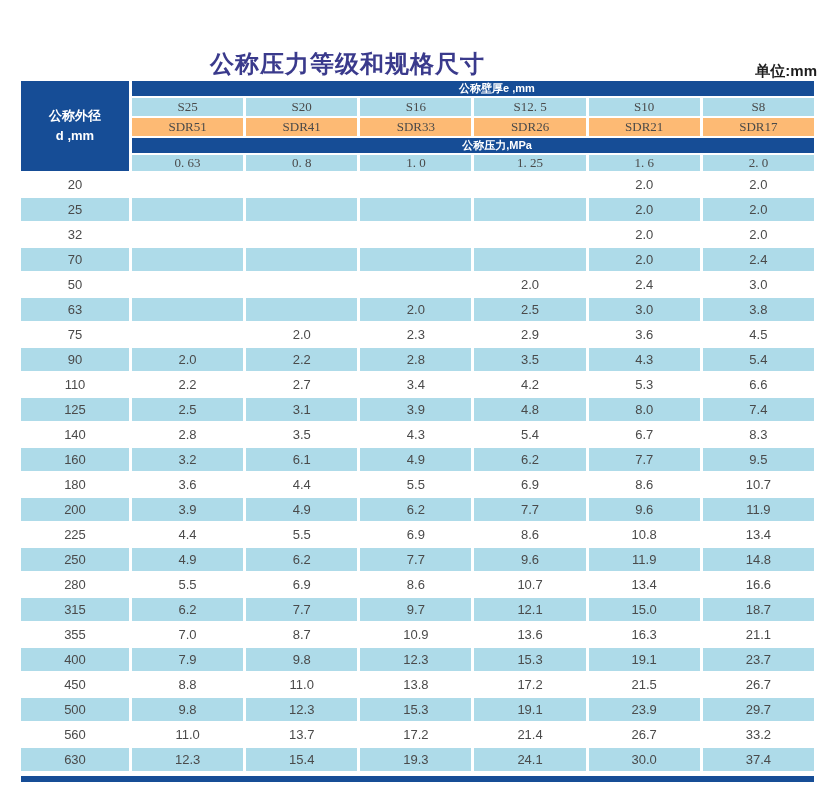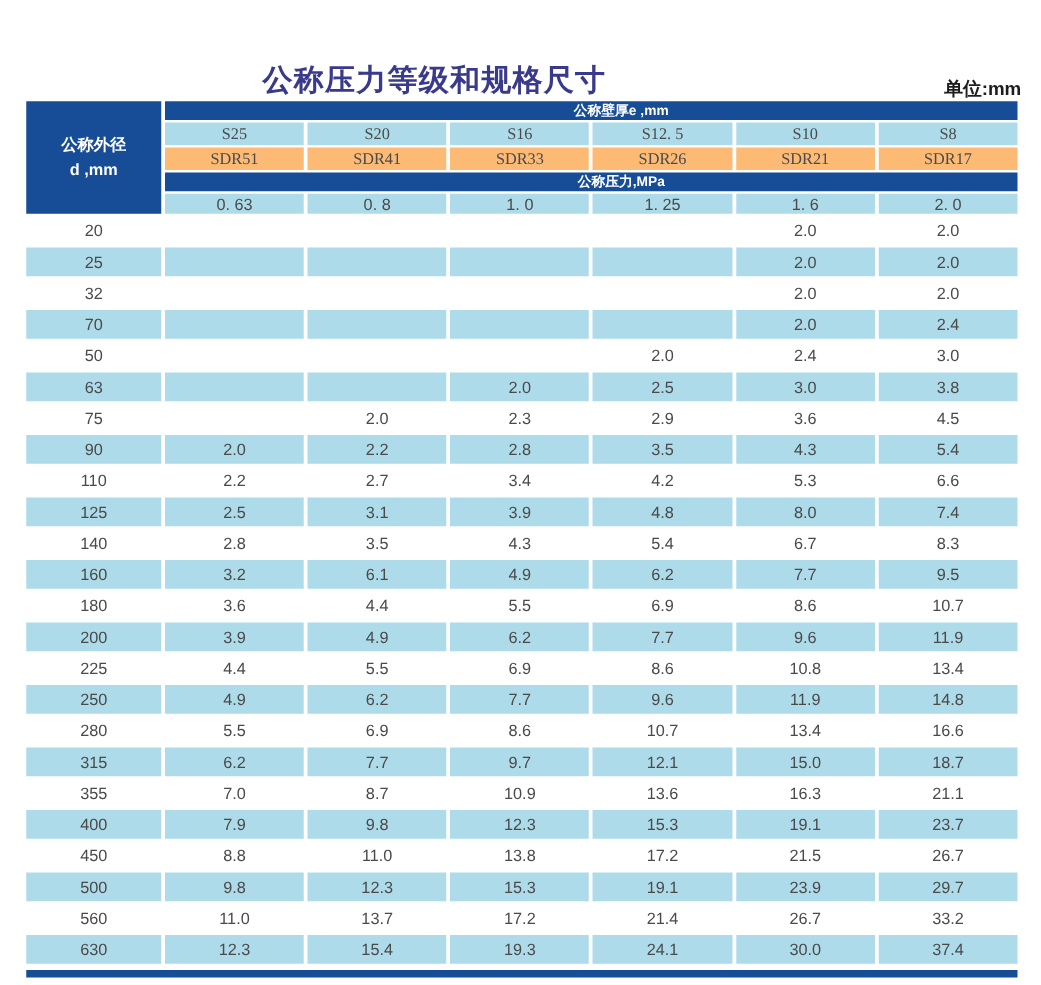--- a/index.html
+++ b/index.html
@@ -51,21 +51,21 @@
   }
   td.band {
     background: var(--navy);
     color: #ffffff; font-weight: bold; font-size: 11px;
     height: 15px;
     padding-left: 48px;
   }
   td.band.pressure { height: 14px; }
 
   tr.s-row td, tr.sdr-row td { height: 18px; font-family: Liberation Serif, serif; }
-  tr.pv-row td { height: 16px; }
+  tr.pv-row td { height: 16px; font-family: Liberation Serif, serif; }
   td.blue { background: var(--light-blue); }
   td.white { background: #fdba74; margin-top: 12px; }
 
   tbody.data td { height: 23px; }
   tbody.data tr.stripe td { background: var(--light-blue); }
   tbody.data tr.plain td { background: #ffffff; }
 
   .bottom-bar {
     margin-top: 3px; margin-left: 3px;
     width: 793px; height: 6px;

